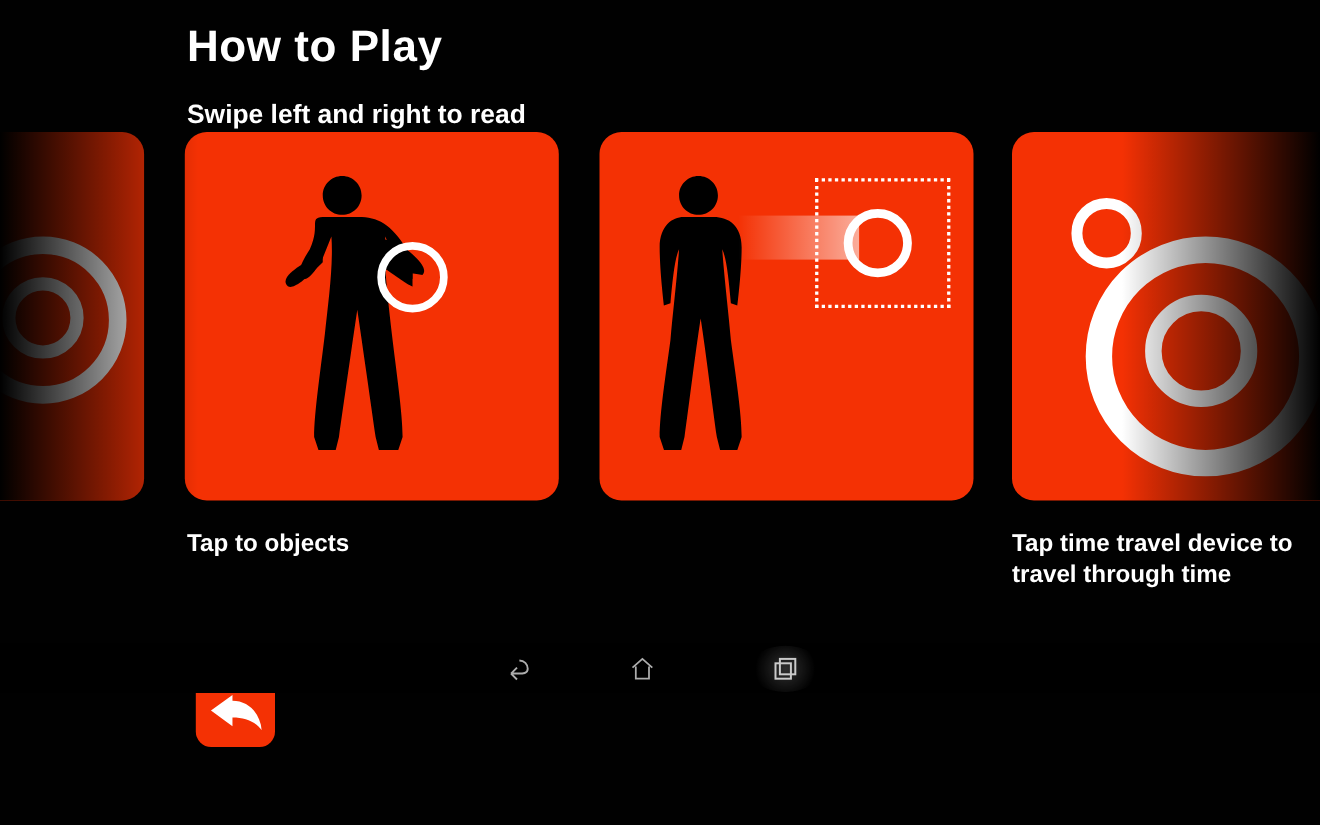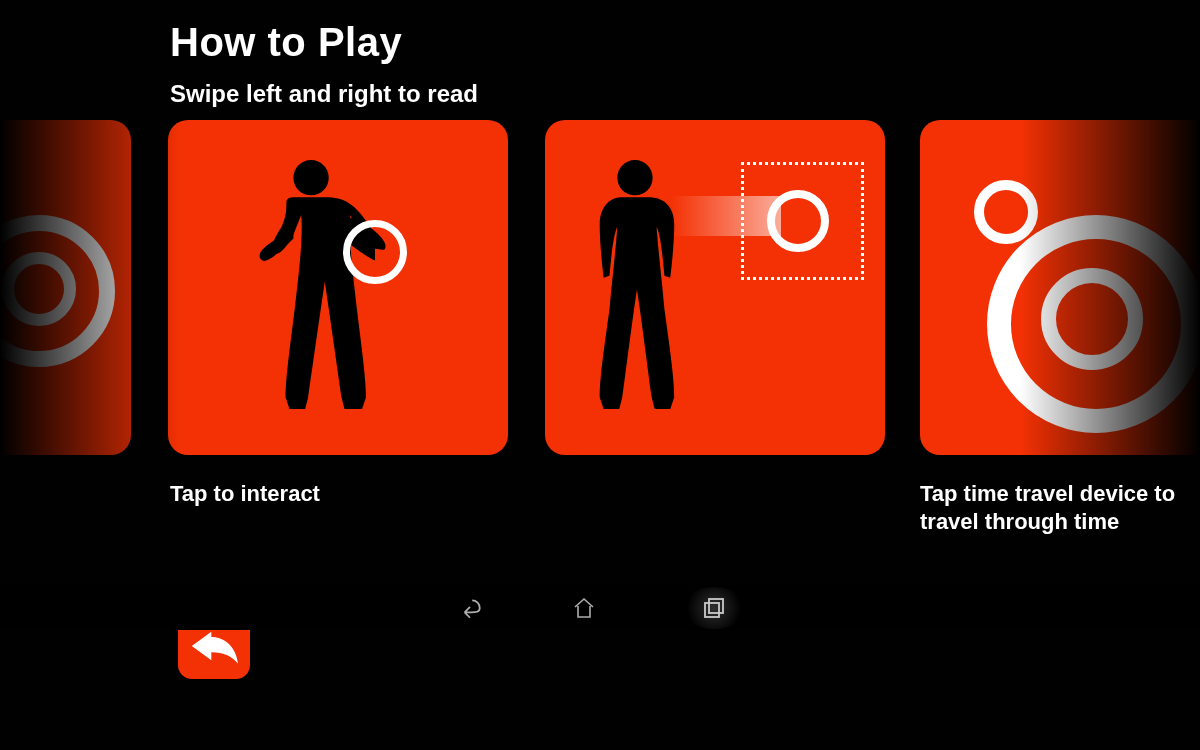--- a/index.html
+++ b/index.html
@@ -2,21 +2,21 @@
 <html><head>
 <meta charset="utf-8">
 <style>
   html,body{margin:0;padding:0;width:1200px;height:750px;background:#010101;
     font-family:Helvetica,Arial,sans-serif;color:#fff;overflow:hidden;
     -webkit-font-smoothing:antialiased}
   .wrap{position:relative;width:1200px;height:630px}
 
   .header{position:absolute;left:170px;top:20px}
   .title{font-size:40px;font-weight:700;letter-spacing:.5px}
-  .subtitle{margin-top:15px;font-size:24px;font-weight:700}
+  .subtitle{margin-top:26px;font-size:24px;font-weight:700}
 
   
   .strip{position:absolute;top:120px;left:0;width:1200px;height:440px;
     overflow:hidden}
   .card{position:absolute;top:0;border-radius:20px;overflow:hidden;
     background:#f43104;width:340px;height:335px}
   .caption{position:absolute;top:360px;left:0;width:350px;font-size:22px;
     font-weight:700;line-height:1.25}
 
   
@@ -77,21 +77,21 @@
           C37 44 23 38 41 38z"></path>
         <path fill="#000" d="M93 72c18 8 38 20 34 28-3 6-6 4-34-16z"></path>
         <path fill="#000" d="M38 72c-18 8-38 20-34 28 3 6 10 4 34-20z"></path>
       </svg>
 
       <svg style="position:absolute;left:150px;top:92px;width:70px;height:50px" viewBox="0 0 70 50">
         <path fill="#000" d="M0 10 C20 0 42 4 60 22 66 28 70 34 66 38 54 36 26 32 0 28z"></path>
       </svg>
       <span class="ring" style="left:175px;top:100px;width:50px;height:50px;border-width:7px"></span>
     </div>
-    <div class="caption" style="left:170px">Tap to interact</div>
+    <div class="caption" style="left:170px">Tap to objects</div>
 
     <div class="card" style="left:545px">
       <svg class="person" style="left:30px;top:40px" viewBox="0 0 120 260">
         <path fill="#000" d="M60 0c10 0 18 8 18 18s-8 18-18 18-18-8-18-18S50 0 60 0z
           M46 38h28c14 0 26 8 26 28 0 22-4 54-4 54l-6-2c-2-22-4-42-8-50 2 28 6 60 8 84
           4 30 10 68 10 90l-4 12H80l-3-12c-4-28-10-78-15-110-5 32-11 82-15 110l-3 12H28
           l-4-12c0-22 6-60 10-90 2-24 6-56 8-84-4 8-6 28-8 50l-6 2s-4-32-4-54c0-20 12-28 22-28z"></path>
       </svg>
       <span class="dotbox" style="left:196px;top:42px"></span>
       <span class="streak" style="left:126px;top:76px;width:110px"></span>

